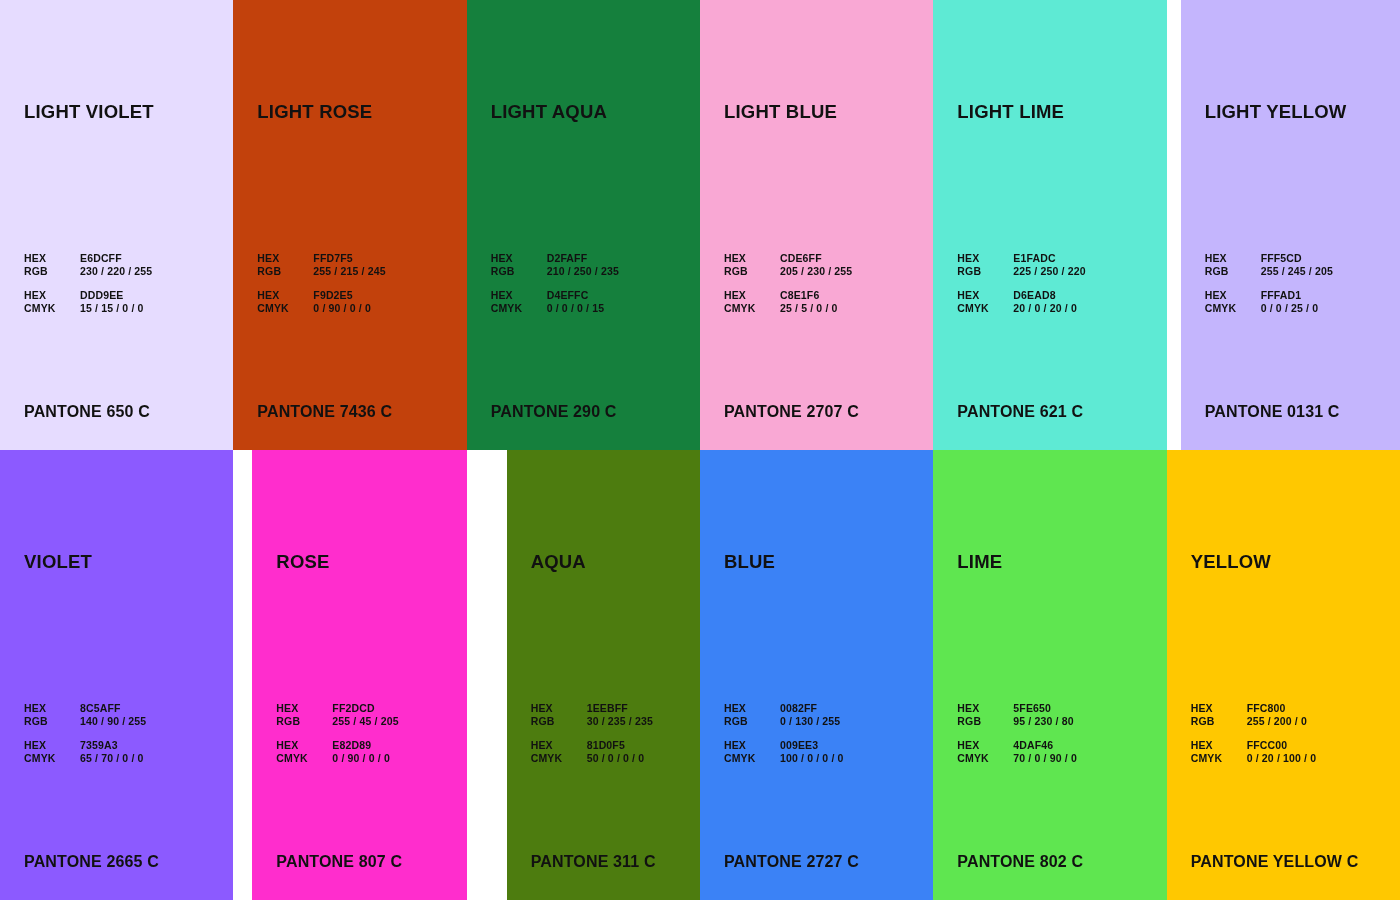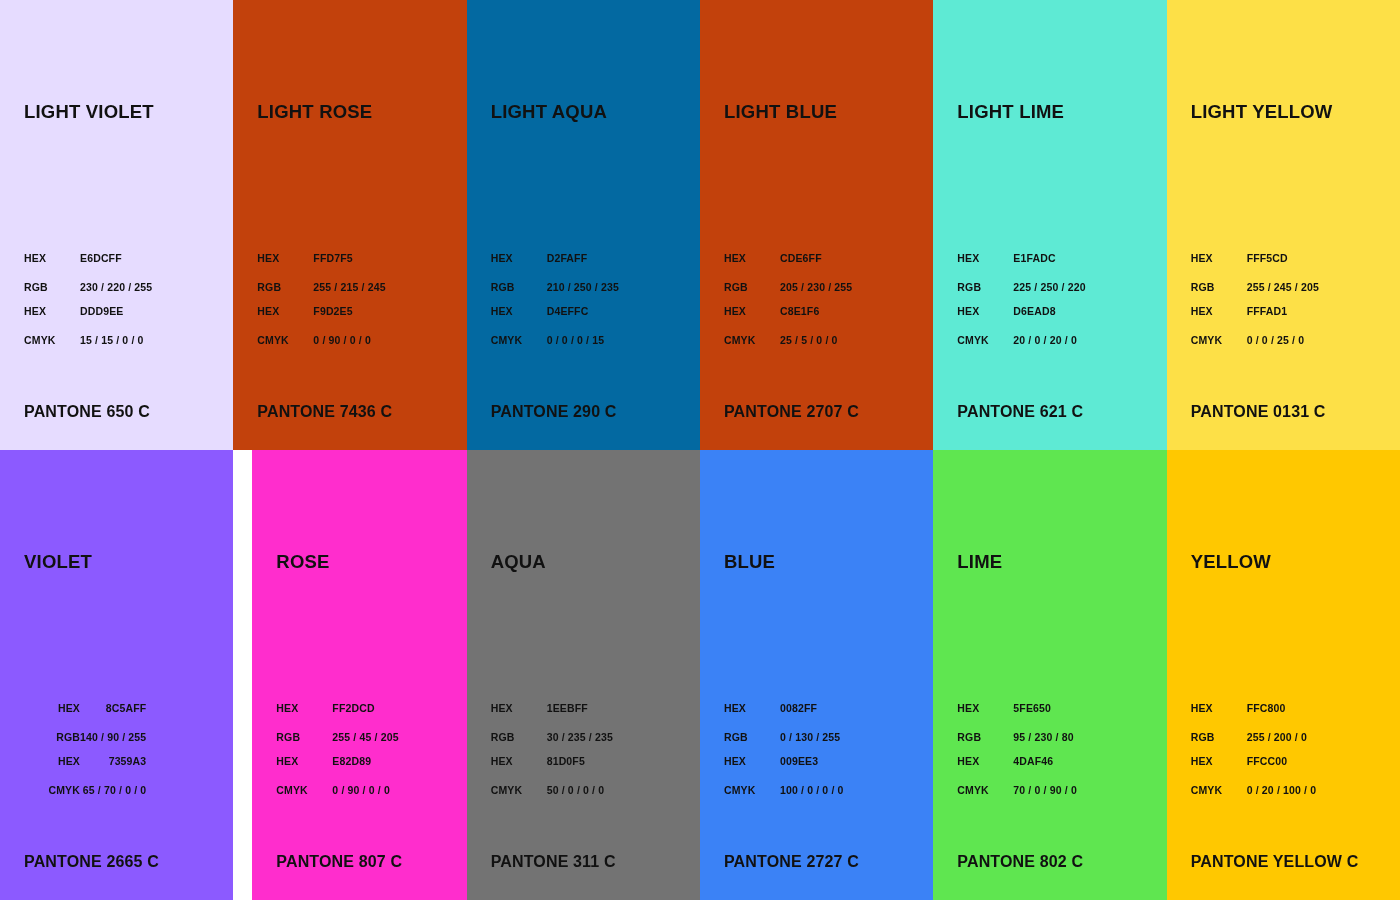--- a/index.html
+++ b/index.html
@@ -37,21 +37,21 @@
     white-space: nowrap;
   }
   .specs {
     position: absolute;
     left: 24px;
     top: 252px;
   }
   .spec-block {
     display: grid;
     grid-template-columns: 56px auto;
-    row-gap: 16px;
+    row-gap: 0px;
   }
   .spec-block.second {
     margin-top: 12px;
   }
   .spec-label,
   .spec-value {
     font-size: 10.5px;
     font-weight: bold;
     line-height: 12.6px;
     color: #111111;
@@ -102,39 +102,39 @@
       </div>
       <div class="spec-block second">
         <span class="spec-label">HEX</span>
         <span class="spec-value">F9D2E5</span>
         <span class="spec-label">CMYK</span>
         <span class="spec-value">0 / 90 / 0 / 0</span>
       </div>
     </div>
     <div class="pantone">PANTONE 7436 C</div>
   </div>
-    <div class="swatch" style="background: #0369a1; padding-left: 8px;">
+    <div class="swatch" style="background: #15803d; padding-left: 8px;">
     <div class="swatch-title">LIGHT AQUA</div>
     <div class="specs">
       <div class="spec-block">
         <span class="spec-label">HEX</span>
         <span class="spec-value">D2FAFF</span>
         <span class="spec-label">RGB</span>
         <span class="spec-value">210 / 250 / 235</span>
       </div>
       <div class="spec-block second">
         <span class="spec-label">HEX</span>
         <span class="spec-value">D4EFFC</span>
         <span class="spec-label">CMYK</span>
         <span class="spec-value">0 / 0 / 0 / 15</span>
       </div>
     </div>
     <div class="pantone">PANTONE 290 C</div>
   </div>
-    <div class="swatch" style="background: #c2410c;">
+    <div class="swatch" style="background: #f9a8d4;">
     <div class="swatch-title">LIGHT BLUE</div>
     <div class="specs">
       <div class="spec-block">
         <span class="spec-label">HEX</span>
         <span class="spec-value">CDE6FF</span>
         <span class="spec-label">RGB</span>
         <span class="spec-value">205 / 230 / 255</span>
       </div>
       <div class="spec-block second">
         <span class="spec-label">HEX</span>
@@ -156,39 +156,39 @@
       </div>
       <div class="spec-block second">
         <span class="spec-label">HEX</span>
         <span class="spec-value">D6EAD8</span>
         <span class="spec-label">CMYK</span>
         <span class="spec-value">20 / 0 / 20 / 0</span>
       </div>
     </div>
     <div class="pantone">PANTONE 621 C</div>
   </div>
-    <div class="swatch" style="background: #fde047;">
+    <div class="swatch" style="background: #c4b5fd; margin-left: 14px;">
     <div class="swatch-title">LIGHT YELLOW</div>
     <div class="specs">
       <div class="spec-block">
         <span class="spec-label">HEX</span>
         <span class="spec-value">FFF5CD</span>
         <span class="spec-label">RGB</span>
         <span class="spec-value">255 / 245 / 205</span>
       </div>
       <div class="spec-block second">
         <span class="spec-label">HEX</span>
         <span class="spec-value">FFFAD1</span>
         <span class="spec-label">CMYK</span>
         <span class="spec-value">0 / 0 / 25 / 0</span>
       </div>
     </div>
     <div class="pantone">PANTONE 0131 C</div>
   </div>
-    <div class="swatch" style="background: rgb(140, 90, 255); text-align: right;">
+    <div class="swatch" style="background: rgb(140, 90, 255);">
     <div class="swatch-title">VIOLET</div>
     <div class="specs">
       <div class="spec-block">
         <span class="spec-label">HEX</span>
         <span class="spec-value">8C5AFF</span>
         <span class="spec-label">RGB</span>
         <span class="spec-value">140 / 90 / 255</span>
       </div>
       <div class="spec-block second">
         <span class="spec-label">HEX</span>
@@ -210,21 +210,21 @@
       </div>
       <div class="spec-block second">
         <span class="spec-label">HEX</span>
         <span class="spec-value">E82D89</span>
         <span class="spec-label">CMYK</span>
         <span class="spec-value">0 / 90 / 0 / 0</span>
       </div>
     </div>
     <div class="pantone">PANTONE 807 C</div>
   </div>
-    <div class="swatch" style="background: #737373;">
+    <div class="swatch" style="background: #4d7c0f; margin-left: 40px;">
     <div class="swatch-title">AQUA</div>
     <div class="specs">
       <div class="spec-block">
         <span class="spec-label">HEX</span>
         <span class="spec-value">1EEBFF</span>
         <span class="spec-label">RGB</span>
         <span class="spec-value">30 / 235 / 235</span>
       </div>
       <div class="spec-block second">
         <span class="spec-label">HEX</span>

